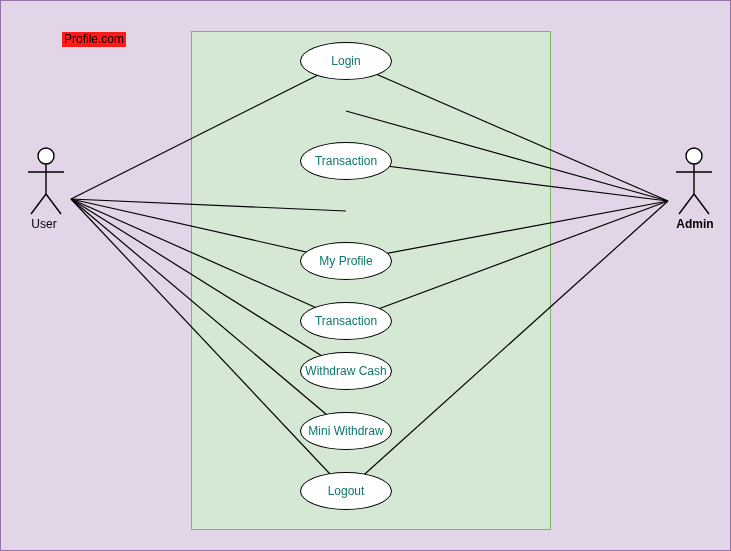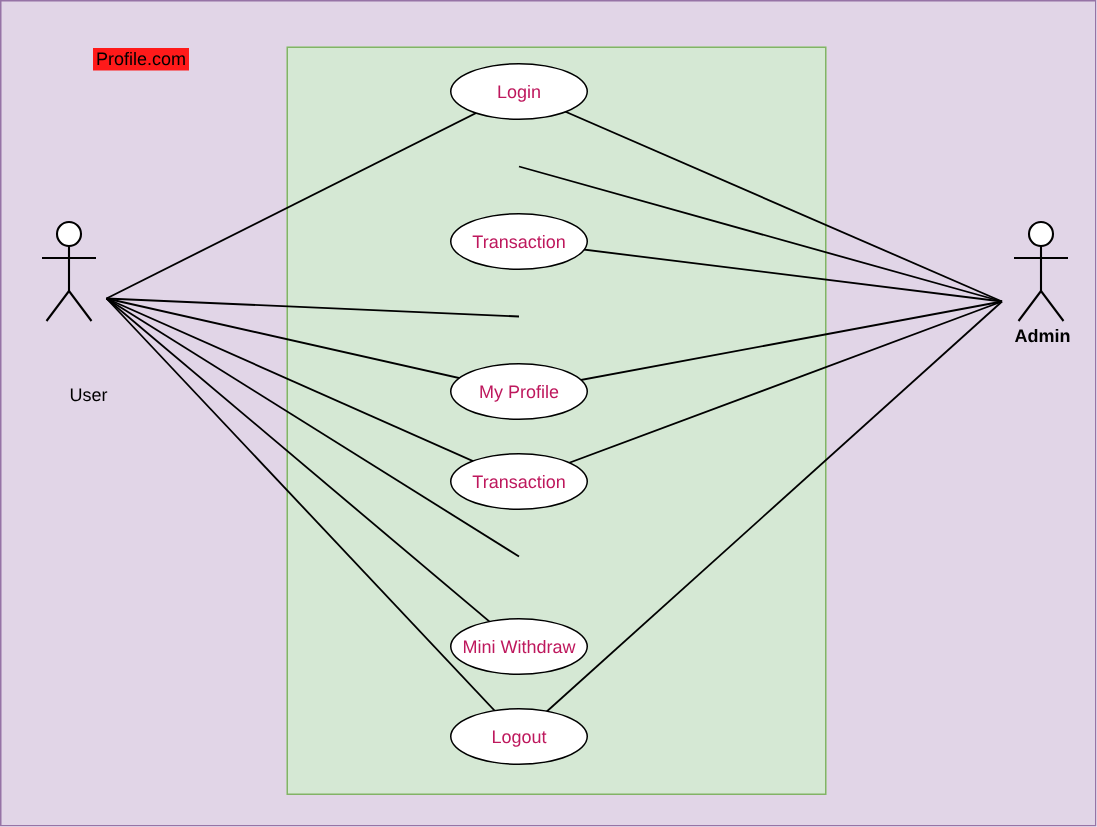--- a/index.html
+++ b/index.html
@@ -50,41 +50,41 @@
     width: 92px;
     height: 38px;
     left: 299px;
     background: var(--usecase-fill, #ffffff);
     border: 1px solid #000000;
     border-radius: 50%;
     display: flex;
     align-items: center;
     justify-content: center;
     font-size: 12px;
-    color: #be185d;
+    color: #0f766e;
     white-space: nowrap;
   }
   .uc-0 { top:  41px; }
   .uc-1 { top:  91px; }
   .uc-2 { top: 141px; }
   .uc-3 { top: 191px; }
   .uc-4 { top: 241px; }
   .uc-5 { top: 301px; }
   .uc-6 { top: 351px; }
   .uc-7 { top: 411px; }
   .uc-8 { top: 471px; }
 
   .actor-label {
     position: absolute;
     width: 60px;
     text-align: center;
     font-size: 12px;
     color: #000000;
   }
-  .actor-label.user  { left:  28px; top: 216px; margin-top: 39px; }
+  .actor-label.user  { left:  13px; top: 216px; }
   .actor-label.admin { left: 664px; top: 216px; font-weight: bold; }
 
   .watermark {
     position: absolute;
     left: 61px;
     top: 31px;
     background: var(--watermark-bg, #ff1a1a);
     color: #000000;
     font-size: 12px;
     line-height: 15px;
@@ -137,20 +137,23 @@
     </div>
   <div class="usecase uc-2">
       <span>Transaction</span>
     </div>
   <div class="usecase uc-4">
       <span>My Profile</span>
     </div>
   <div class="usecase uc-5">
       <span>Transaction</span>
     </div>
+  <div class="usecase uc-6">
+      <span>Withdraw Cash</span>
+    </div>
   <div class="usecase uc-7">
       <span>Mini Withdraw</span>
     </div>
   <div class="usecase uc-8">
       <span>Logout</span>
     </div>
 
   <div class="actor-label user">User</div>
   <div class="actor-label admin">Admin</div>
 

